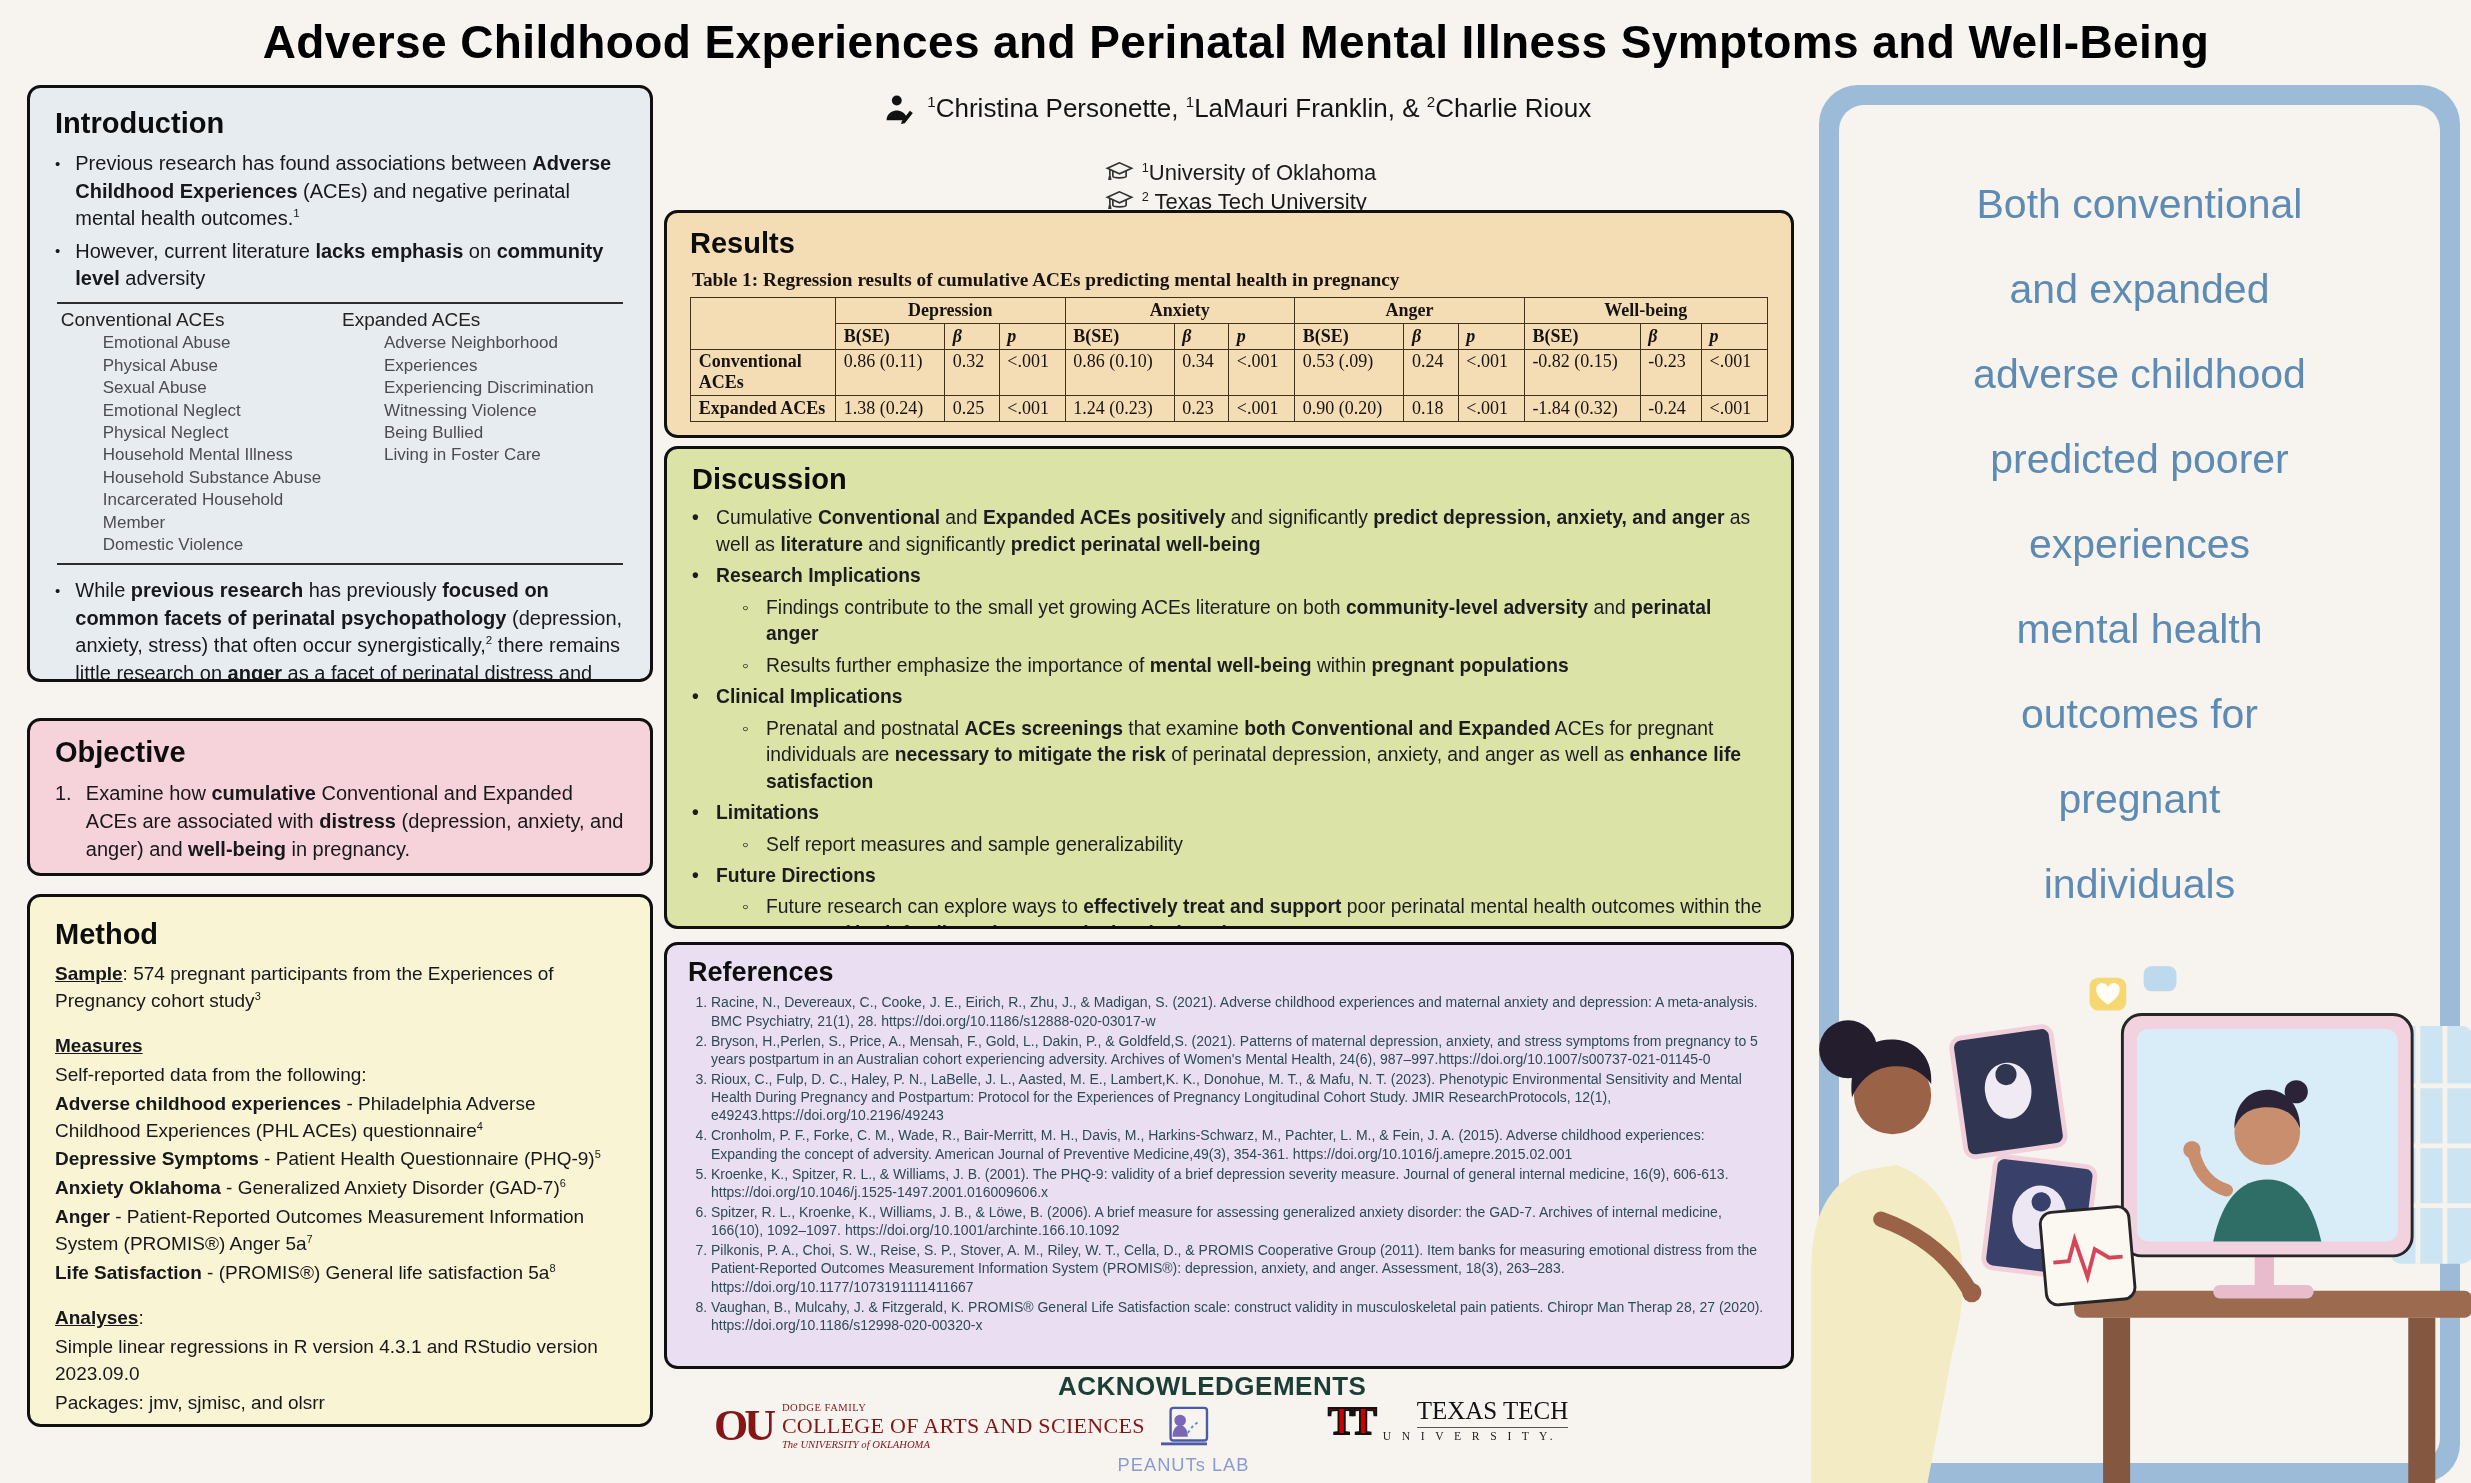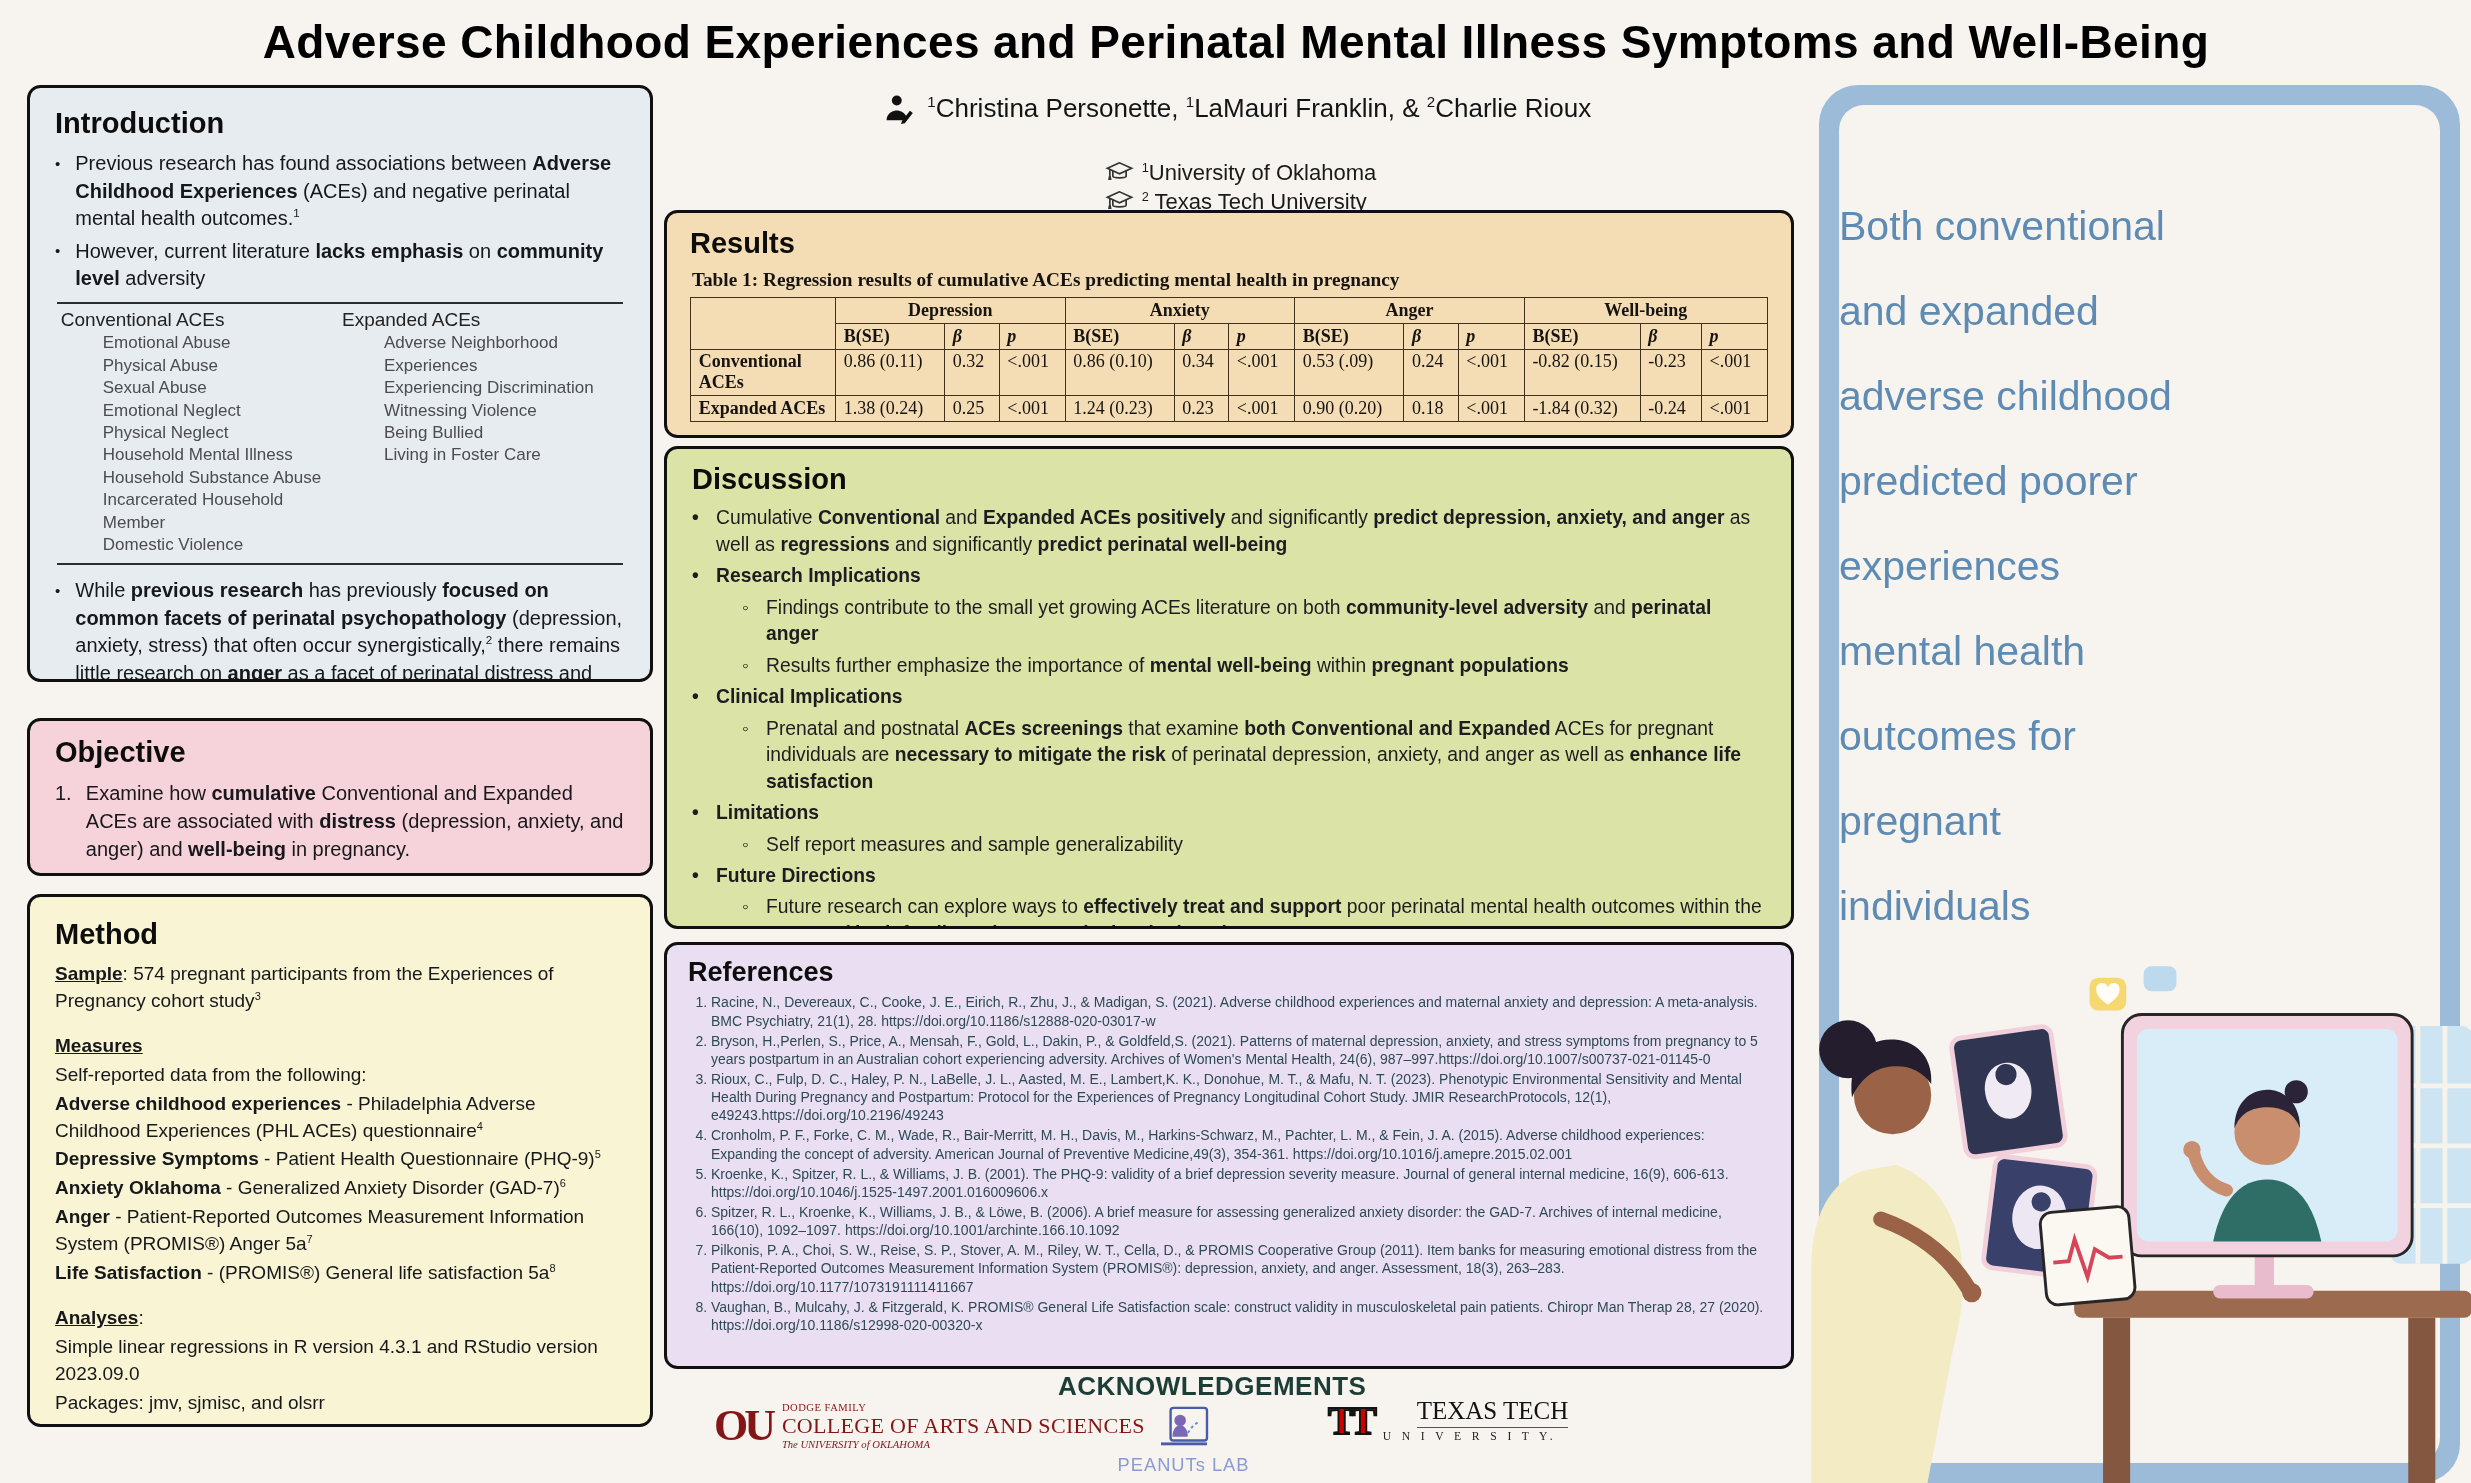--- a/index.html
+++ b/index.html
@@ -92,21 +92,21 @@
   .tt-mark{font-family:"Liberation Serif",serif;font-size:41px;font-weight:900;color:var(--tt-red);
            -webkit-text-stroke:1.9px #121212;letter-spacing:-5.8px;}
   .tt-l1{font-family:"Liberation Serif",serif;font-size:25px;color:#121212;border-bottom:1.4px solid #555;padding-bottom:1.9px;margin-left:34px;}
   .tt-l2{font-family:"Liberation Serif",serif;font-size:11.6px;color:#222;letter-spacing:3.9px;margin-top:1.9px;}
 
   
   #sidebar{position:absolute;left:1819px;top:85px;width:641px;height:1398px;
            background:var(--frame-blue);border-radius:39px;}
   #sidebar .inner{position:absolute;left:20px;right:20px;top:20px;bottom:20px;
            background:var(--panel-cream);border-radius:25px;}
-  .quote{padding-top:79px;font-size:41px;color:var(--quote-text);}
+  .quote{padding-top:57px;text-align:center;font-size:41px;color:var(--quote-text);}
   .quote .line{line-height:85px;}
 
   
   #illus{position:absolute;left:1767px;top:966px;width:705px;height:518px;}
 
   .icon{display:inline-flex;align-items:center;}
 </style>
 </head>
 <body>
 
@@ -294,21 +294,21 @@
           </tr>
         </tbody>
       </table>
   </section>
 
   <section id="discussion" class="panel">
     <h2>Discussion</h2>
     <div class="bullets disc-bullets">
         <div class="bl1">
           <span class="mk">•</span>
-          <span class="tx"><span>Cumulative </span><span class="bb">Conventional</span><span> and </span><span class="bb">Expanded ACEs positively</span><span> and significantly </span><span class="bb">predict depression, anxiety, and anger</span><span> as well as </span><span class="bb">regressions</span><span> and significantly </span><span class="bb">predict perinatal well-being</span></span>
+          <span class="tx"><span>Cumulative </span><span class="bb">Conventional</span><span> and </span><span class="bb">Expanded ACEs positively</span><span> and significantly </span><span class="bb">predict depression, anxiety, and anger</span><span> as well as </span><span class="bb">literature</span><span> and significantly </span><span class="bb">predict perinatal well-being</span></span>
         </div>
         <div class="bl1">
           <span class="mk">•</span>
           <span class="tx"><span class="bb">Research Implications</span></span>
         </div>
         <div class="bl2">
           <span class="mk">◦</span>
           <span class="tx"><span>Findings contribute to the small yet growing ACEs literature on both </span><span class="bb">community-level adversity</span><span> and </span><span class="bb">perinatal anger</span></span>
         </div>
         <div class="bl2">

